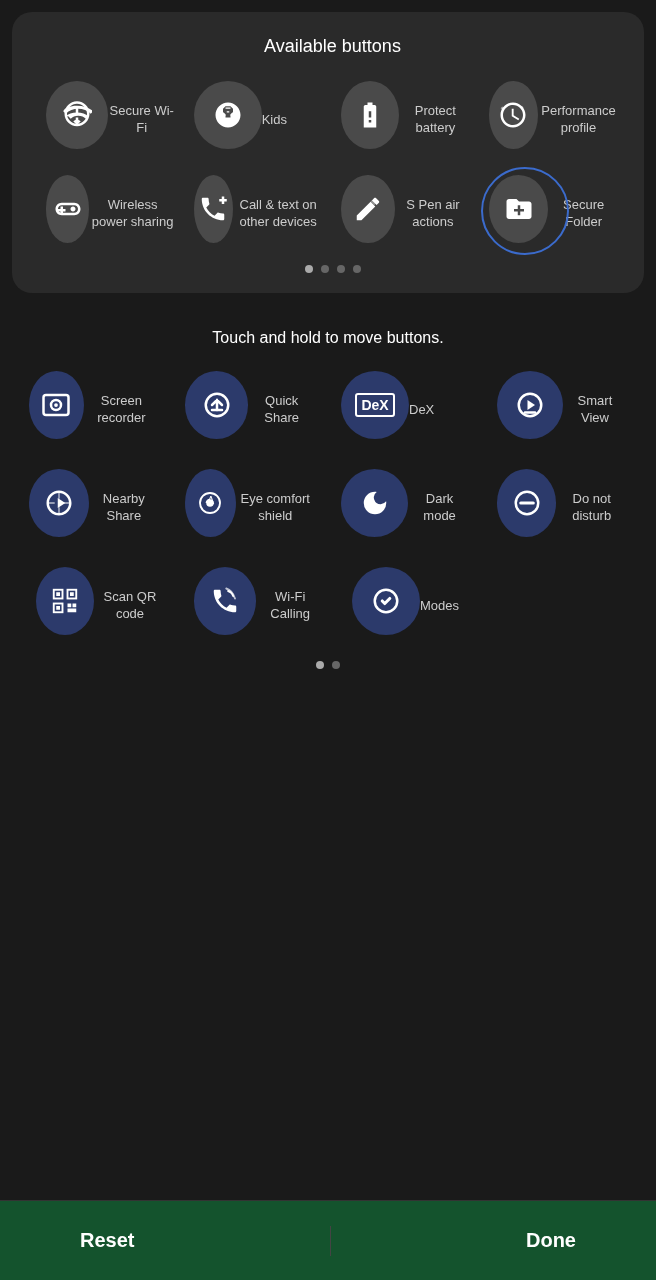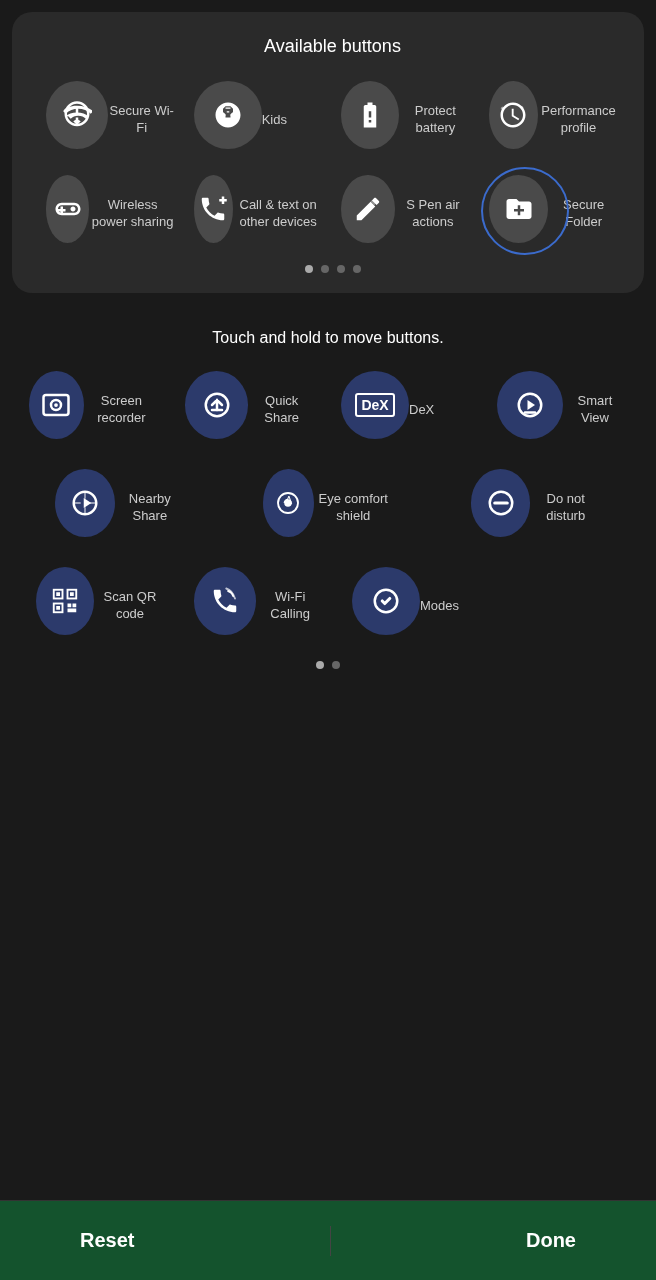--- a/index.html
+++ b/index.html
@@ -319,20 +319,28 @@
         <svg class="icon-svg" viewBox="0 0 24 24">
             <circle cx="12" cy="12" r="8" fill="none" stroke="white" stroke-width="1.5"></circle>
             <circle cx="12" cy="12" r="3" fill="white"></circle>
             <path d="M9 12c0-1.66 1.34-3 3-3" stroke="white" stroke-width="1" fill="none"></path>
             <text x="10" y="13" font-size="8" fill="white">A</text>
           </svg>
       </div>
       <span class="item-label">Eye comfort shield</span>
     </div>
 
+    <div class="grid-item">
+      <div class="icon-circle dark-blue">
+        <svg class="icon-svg" viewBox="0 0 24 24">
+            <path d="M12 3a9 9 0 1 0 9 9c0-.46-.04-.92-.1-1.36a5.389 5.389 0 0 1-4.4 2.26 5.403 5.403 0 0 1-3.14-9.8c-.44-.06-.9-.1-1.36-.1z" fill="white"></path>
+          </svg>
+      </div>
+      <span class="item-label">Dark mode</span>
+    </div>
 
     <div class="grid-item">
       <div class="icon-circle dark-blue">
         <svg class="icon-svg" viewBox="0 0 24 24">
             <circle cx="12" cy="12" r="9" fill="none" stroke="white" stroke-width="2"></circle>
             <line x1="7" y1="12" x2="17" y2="12" stroke="white" stroke-width="2.5" stroke-linecap="round"></line>
           </svg>
       </div>
       <span class="item-label">Do not disturb</span>
     </div>

